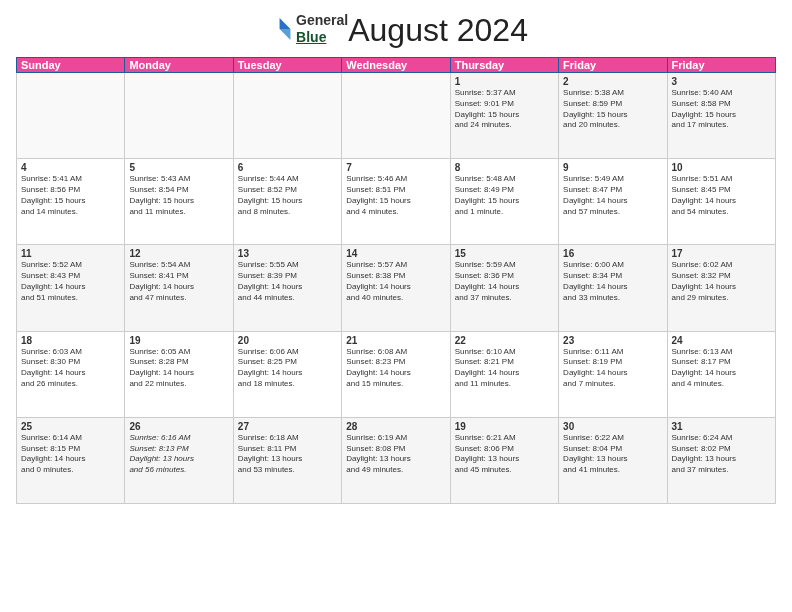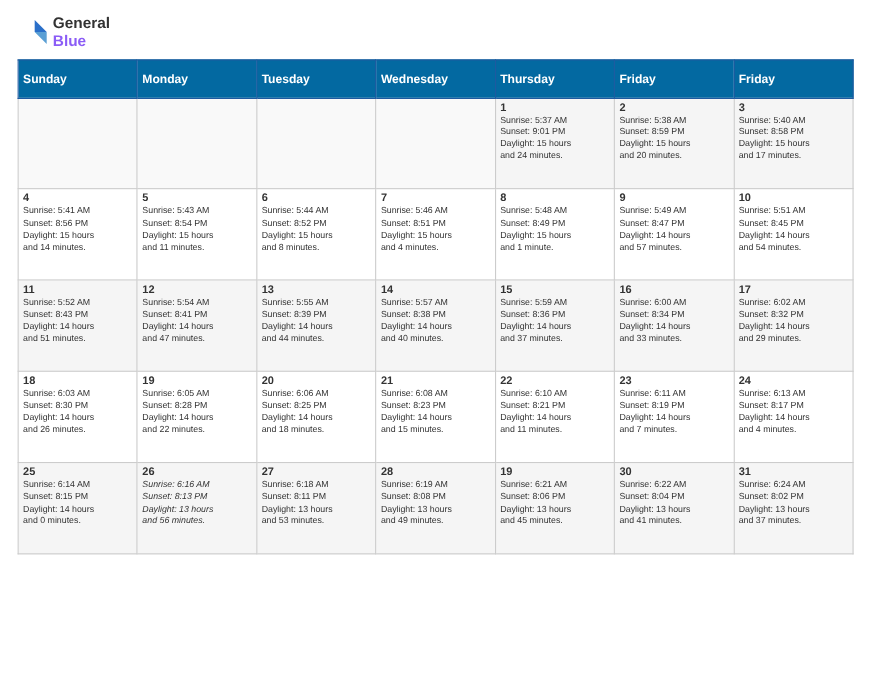--- a/index.html
+++ b/index.html
@@ -9,39 +9,40 @@
       width: 792px;
       height: 612px;
       overflow: hidden;
     }
     .page {
       width: 792px;
       height: 516px;
       padding: 12px 16px;
       display: flex;
       flex-direction: column;
+      align-items: center;
     }
     .header {
       display: flex;
       justify-content: space-between;
       align-items: flex-start;
       margin-bottom: 8px;
     }
     .logo {
       display: flex;
       align-items: center;
       gap: 4px;
     }
     .logo-text {
       font-size: 14px;
       font-weight: bold;
       line-height: 1.2;
     }
     .logo-text .general { color: #333; }
-    .logo-text .blue { color: #8b5cf6; }
+    .logo-text .blue { color: #14532d; text-decoration: underline; }
     .logo-icon {
       width: 28px;
       height: 28px;
     }
     .title-block {
       text-align: right;
     }
     .month-title {
       font-size: 32px;
       font-weight: normal;
@@ -52,25 +53,25 @@
       color: #444;
     }
     .calendar {
       flex: 1;
       border: 1px solid #ccc;
       border-collapse: collapse;
       width: 100%;
       table-layout: fixed;
     }
     .calendar thead tr th {
-      background-color: #0369a1;
+      background-color: #ec4899;
       color: #fff;
       font-size: 11px;
       font-weight: bold;
-      padding: 11px 4px;
+      padding: 1px 4px;
       border: 1px solid #1e5aa0;
       text-align: left;
     }
     .calendar tbody tr td {
       border: 1px solid #ccc;
       vertical-align: top;
       padding: 3px 4px;
       font-size: 8.5px;
       color: #333;
       height: 82px;
@@ -106,20 +107,21 @@
       <svg class="logo-icon" viewBox="0 0 36 36">
         <polygon points="20,4 34,18 20,18" fill="#2a6fc9"></polygon>
         <polygon points="20,18 34,18 34,32" fill="#5a9fd4"></polygon>
       </svg>
       <div class="logo-text">
         <div class="general">General</div>
         <div class="blue">Blue</div>
       </div>
     </div>
     <div class="title-block">
+      <div class="month-title">August 2024</div>
     </div>
   </div>
 
   <table class="calendar">
     <thead>
       <tr>
       <th>Sunday</th>
           <th>Monday</th>
           <th>Tuesday</th>
           <th>Wednesday</th>

